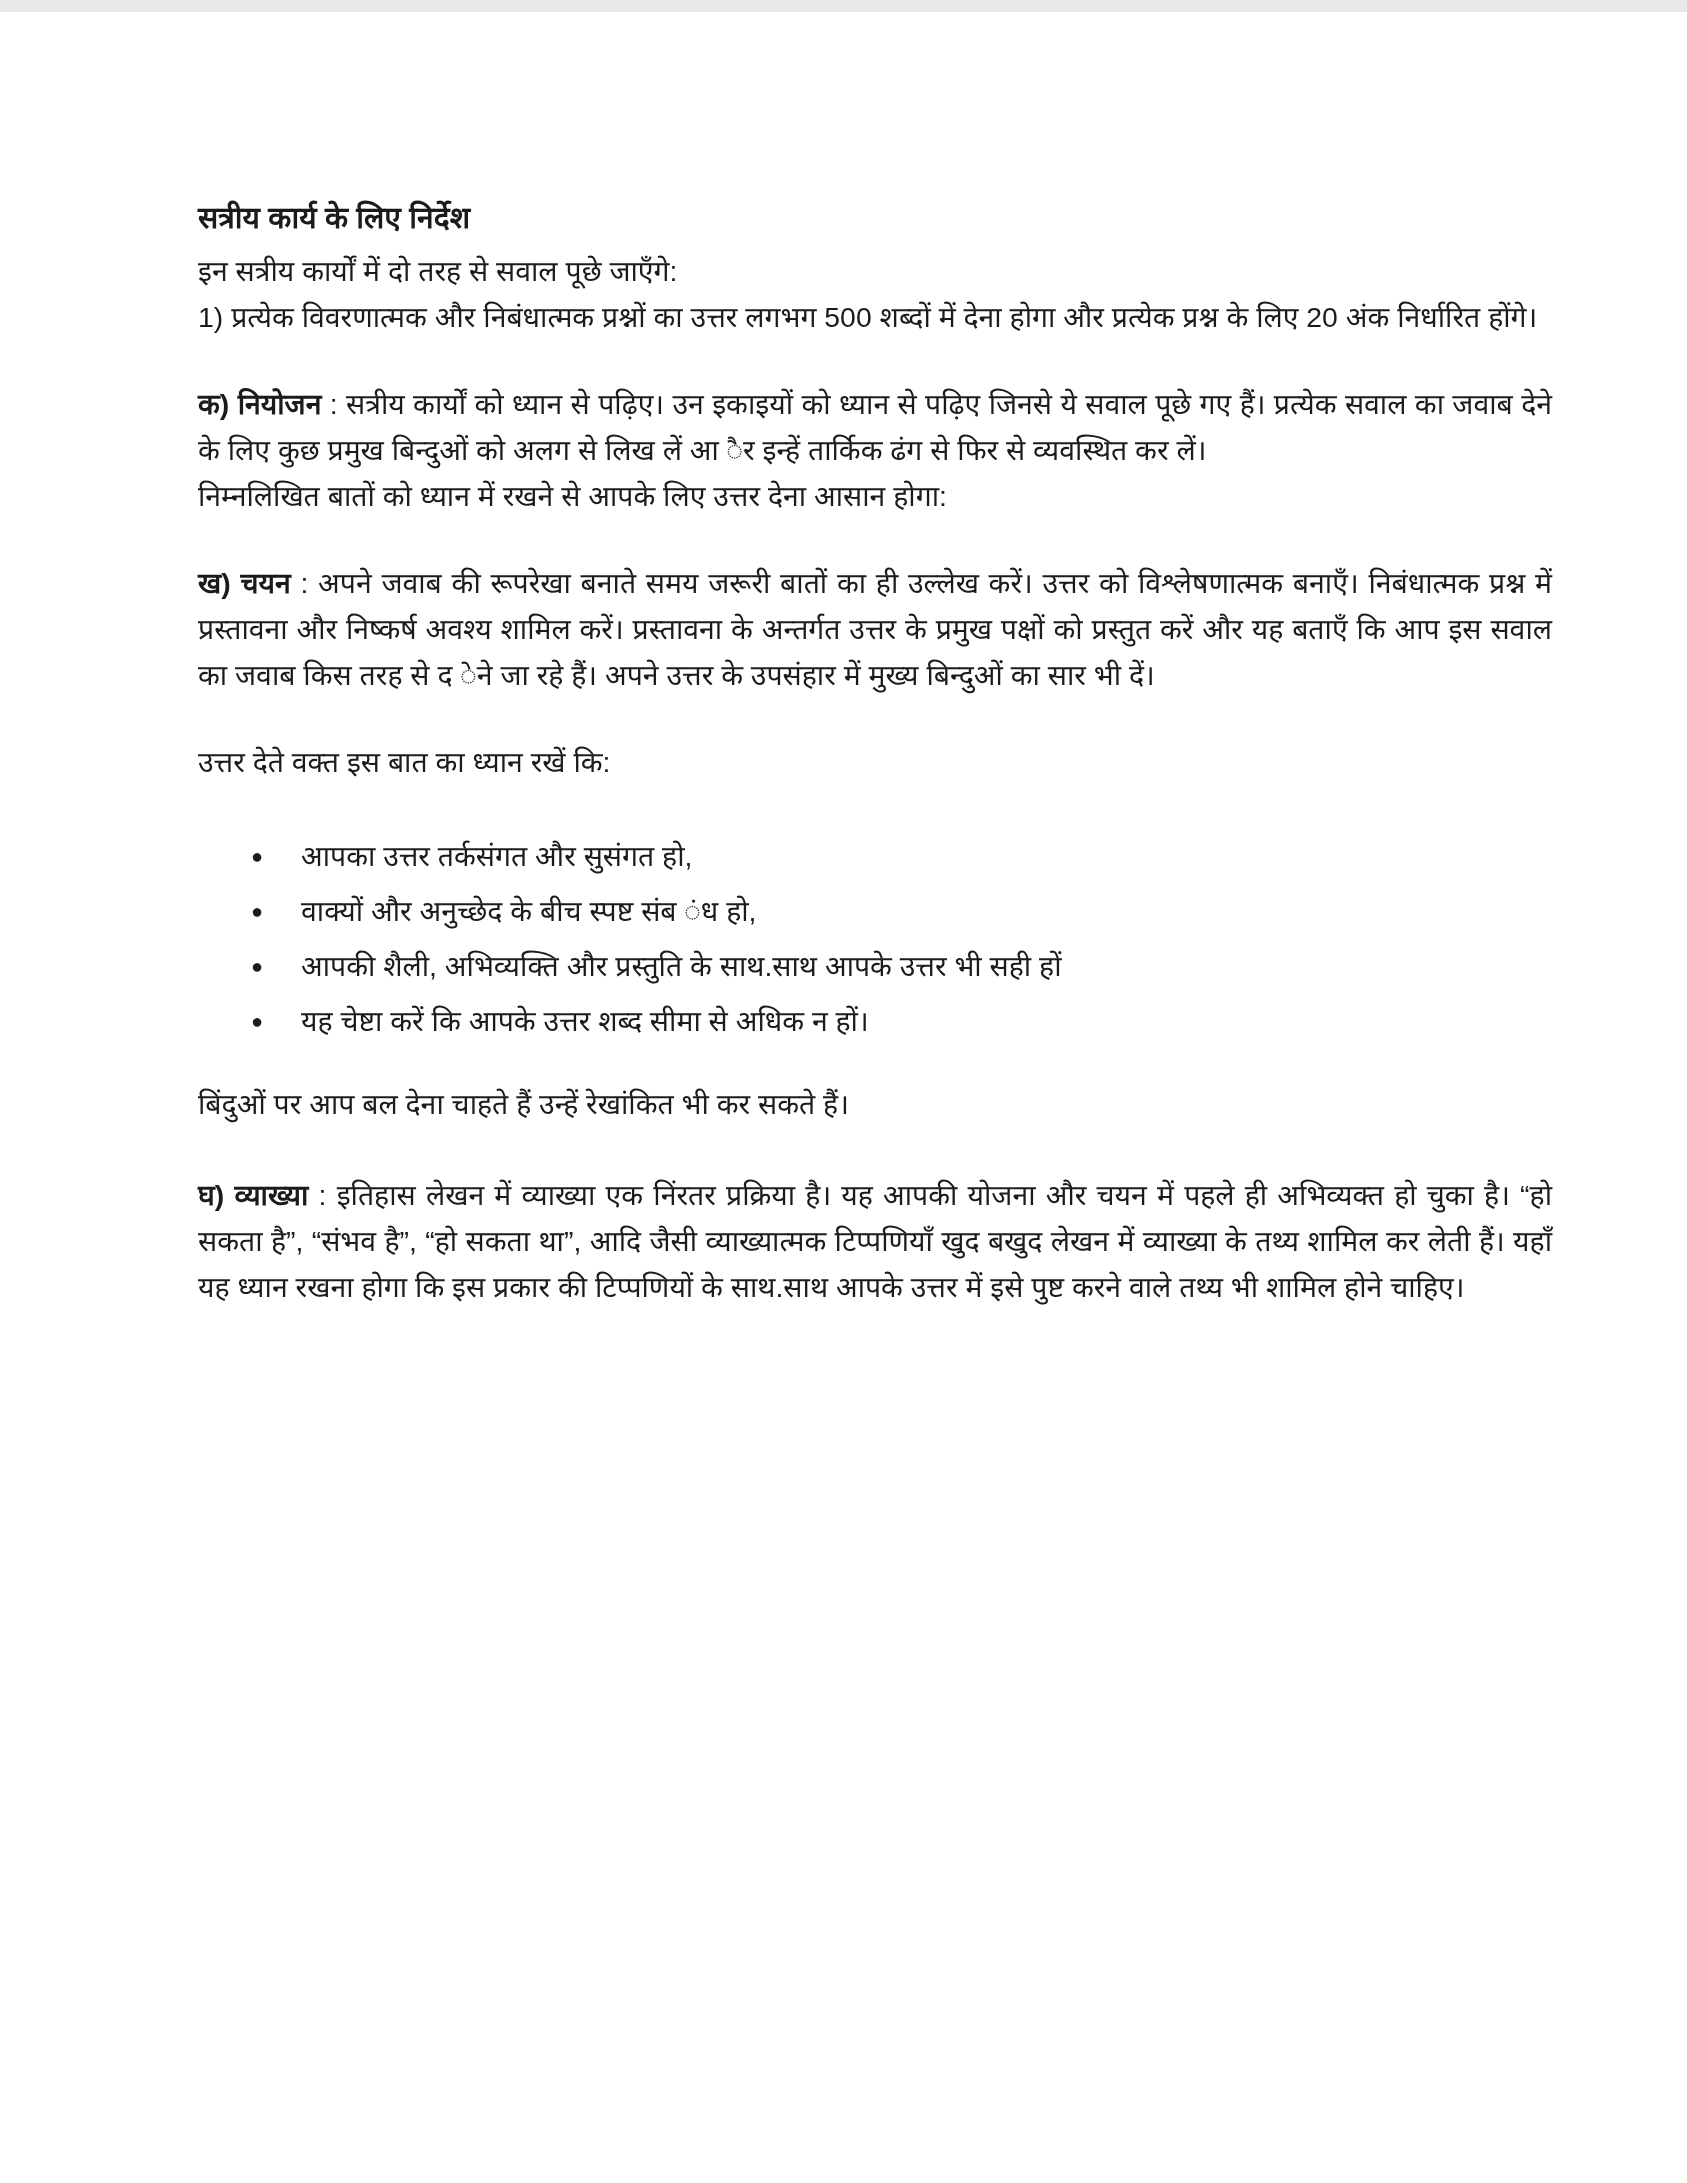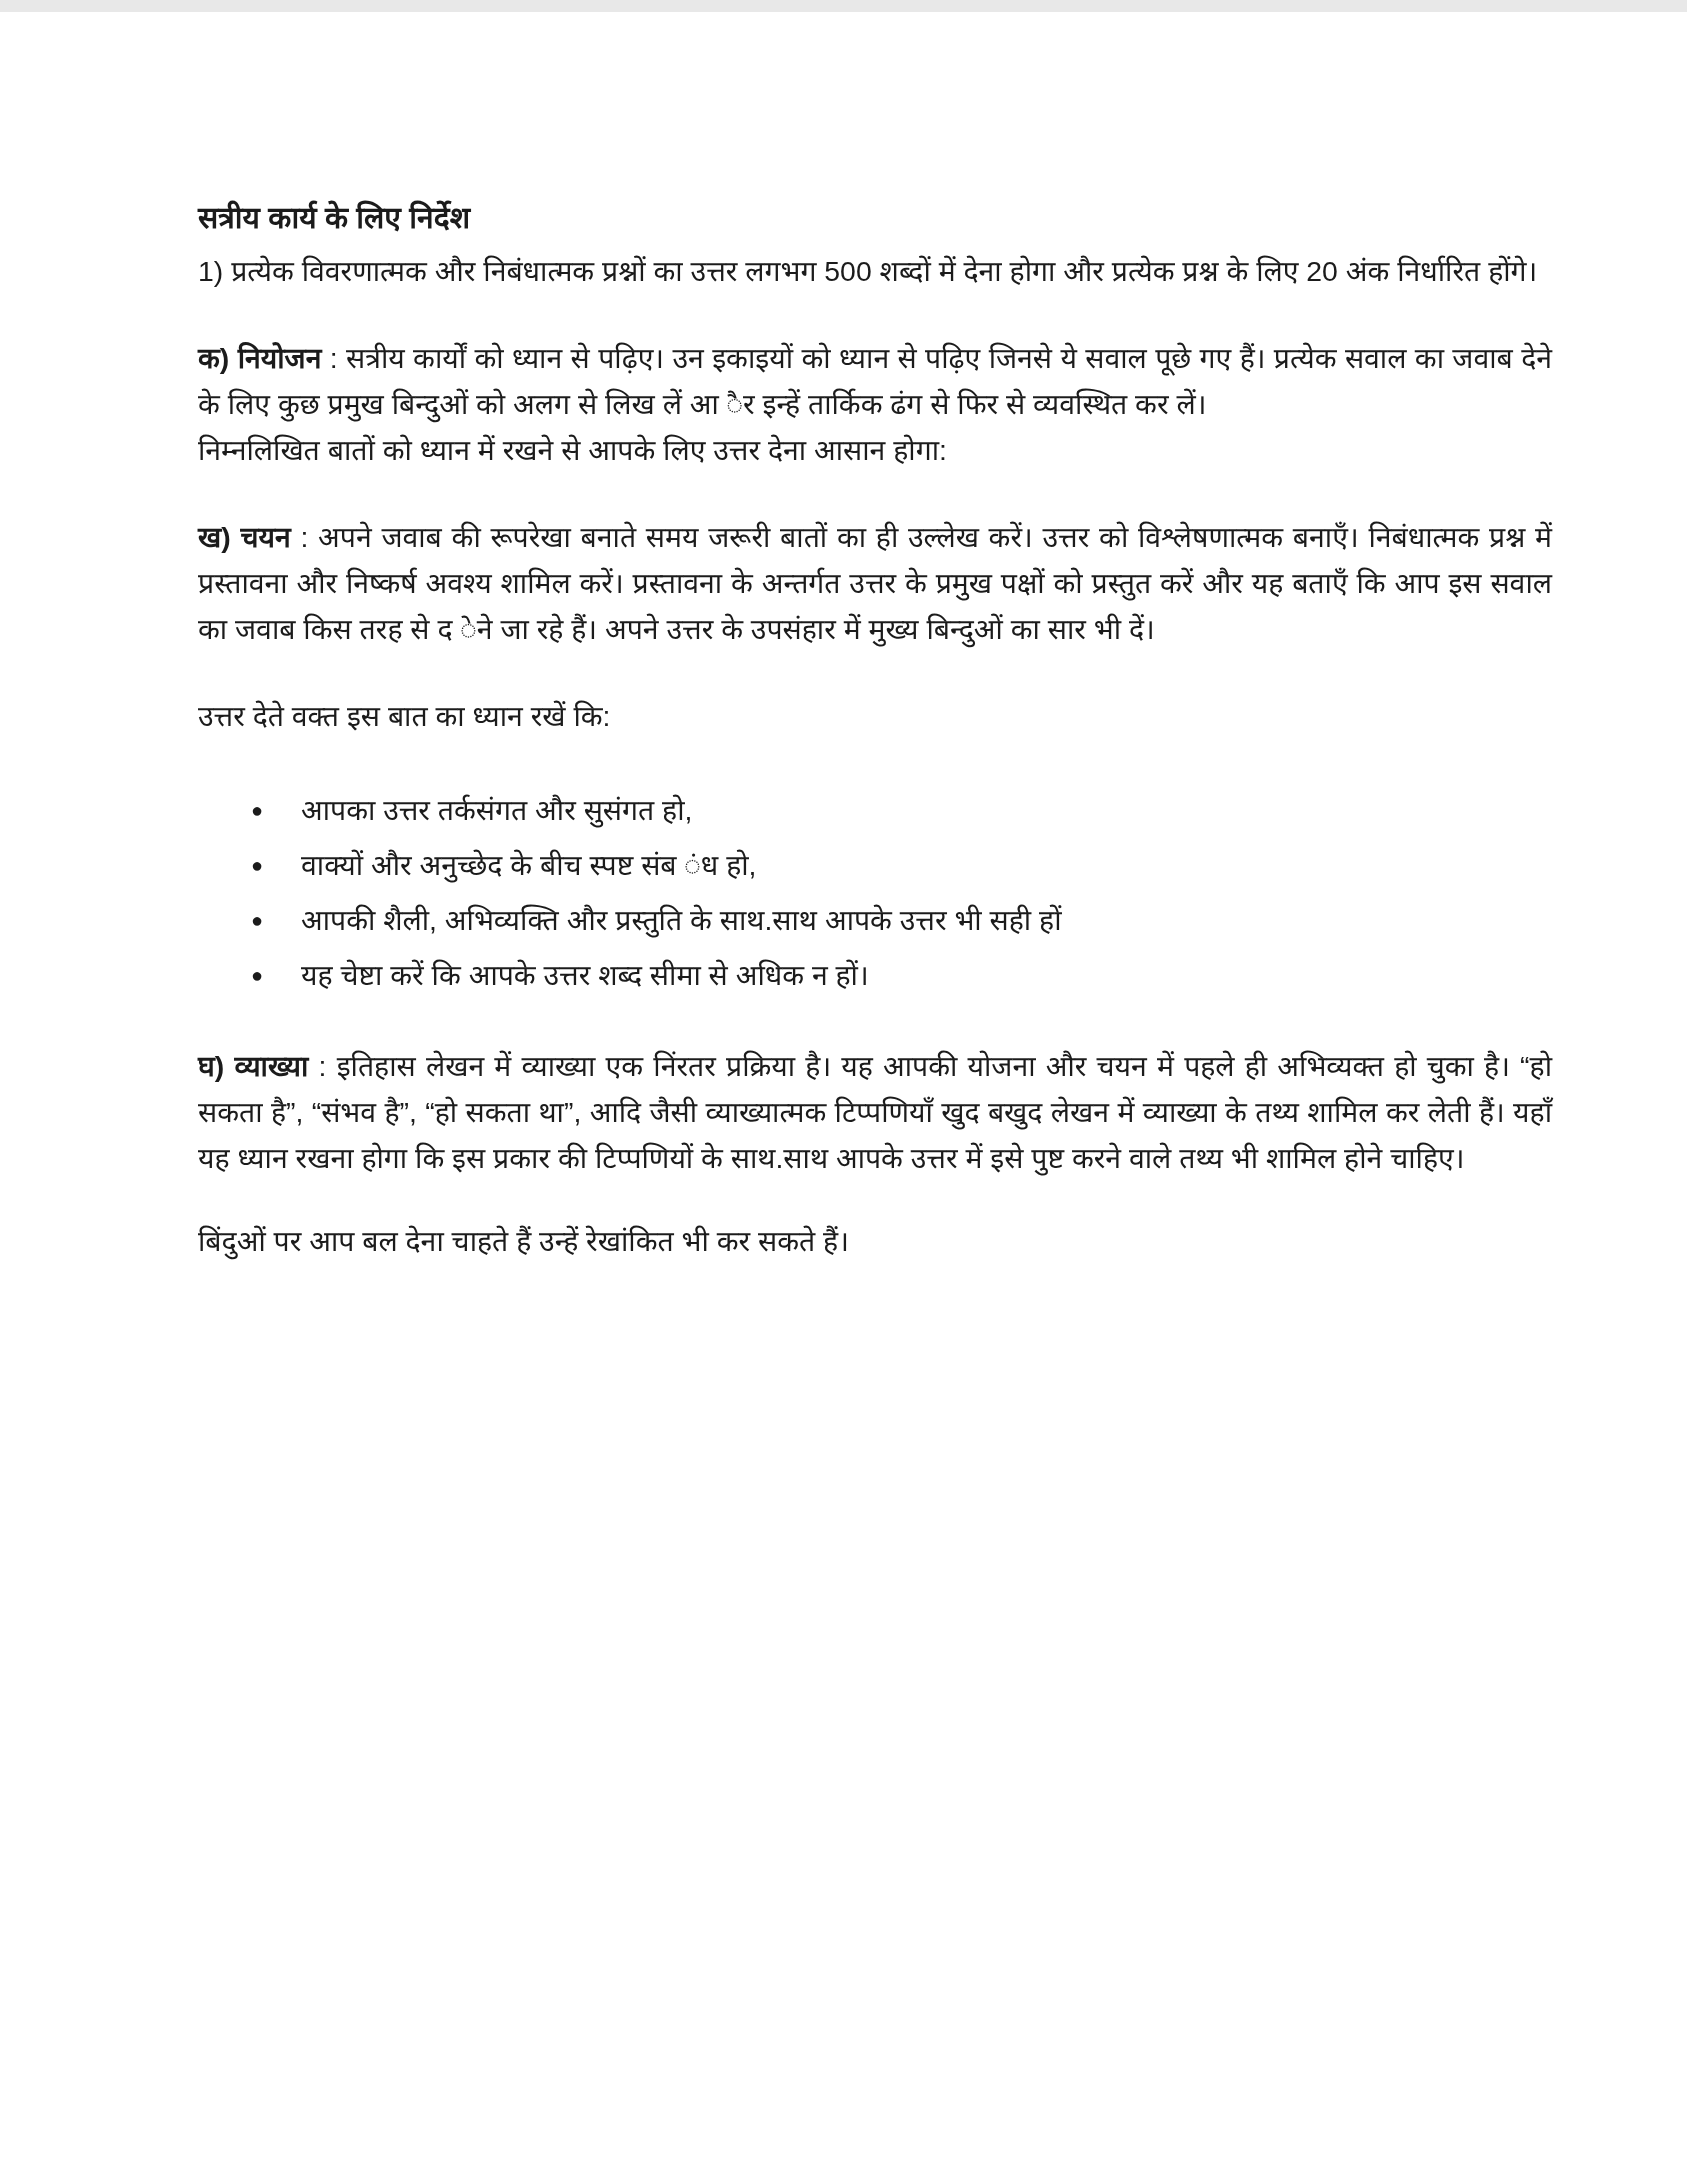--- a/index.html
+++ b/index.html
@@ -53,20 +53,21 @@
   .mt-interpretation { margin-top: 45px; }
 </style>
 </head>
 <body>
 
 <div class="page">
   <div class="content">
 
     <h1 class="doc-title">सत्रीय कार्य के लिए निर्देश</h1>
 
+    <p class="para">इन सत्रीय कार्यों में दो तरह से सवाल पूछे जाएँगे:</p>
 
     <p class="para">1) प्रत्येक विवरणात्मक और निबंधात्मक प्रश्नों का उत्तर लगभग 500 शब्दों में देना होगा और प्रत्येक प्रश्न के लिए 20 अंक निर्धारित होंगे।</p>
 
 
     <div class="note-group mt-block">
       <p class="para">
         <span class="label">क) नियोजन</span>
         <span>: सत्रीय कार्यों को ध्यान से पढ़िए। उन इकाइयों को ध्यान से पढ़िए जिनसे ये सवाल पूछे  गए हैं। प्रत्येक सवाल का जवाब देने के लिए कुछ प्रमुख बिन्दुओं को अलग से लिख लें आ ैर इन्हें तार्किक ढंग से फिर से व्यवस्थित कर लें।</span>
       </p>
       <p class="para">निम्नलिखित बातों को ध्यान में रखने से आपके लिए उत्तर देना आसान होगा:</p>
@@ -92,22 +93,22 @@
         <span class="bullet-marker">●</span>
         <span class="bullet-text">आपकी शैली, अभिव्यक्ति और प्रस्तुति के साथ.साथ आपके उत्तर भी सही हों</span>
       </li>
       <li class="bullet-item">
         <span class="bullet-marker">●</span>
         <span class="bullet-text">यह चेष्टा करें कि आपके उत्तर शब्द सीमा से अधिक न हों।</span>
       </li>
     </ul>
 
 
+    <p class="para mt-cont">बिंदुओं पर आप बल देना चाहते हैं उन्हें रेखांकित भी कर सकते हैं।</p>
+
     <p class="para mt-interpretation">
       <span class="label">घ) व्याख्या</span>
       <span>: इतिहास लेखन में व्याख्या एक निंरतर प्रक्रिया है। यह आपकी योजना और चयन में पहले ही अभिव्यक्त हो चुका है। “हो सकता है”, “संभव है”, “हो सकता था”, आदि जैसी व्याख्यात्मक टिप्पणियाँ खुद बखुद लेखन में व्याख्या के तथ्य शामिल कर लेती हैं। यहाँ यह ध्यान रखना होगा कि इस प्रकार की टिप्पणियों के साथ.साथ आपके उत्तर में इसे पुष्ट करने वाले तथ्य भी शामिल होने चाहिए।</span>
     </p>
-
-    <p class="para mt-cont">बिंदुओं पर आप बल देना चाहते हैं उन्हें रेखांकित भी कर सकते हैं।</p>
 
   </div>
 </div>
 
 
 </body></html>

